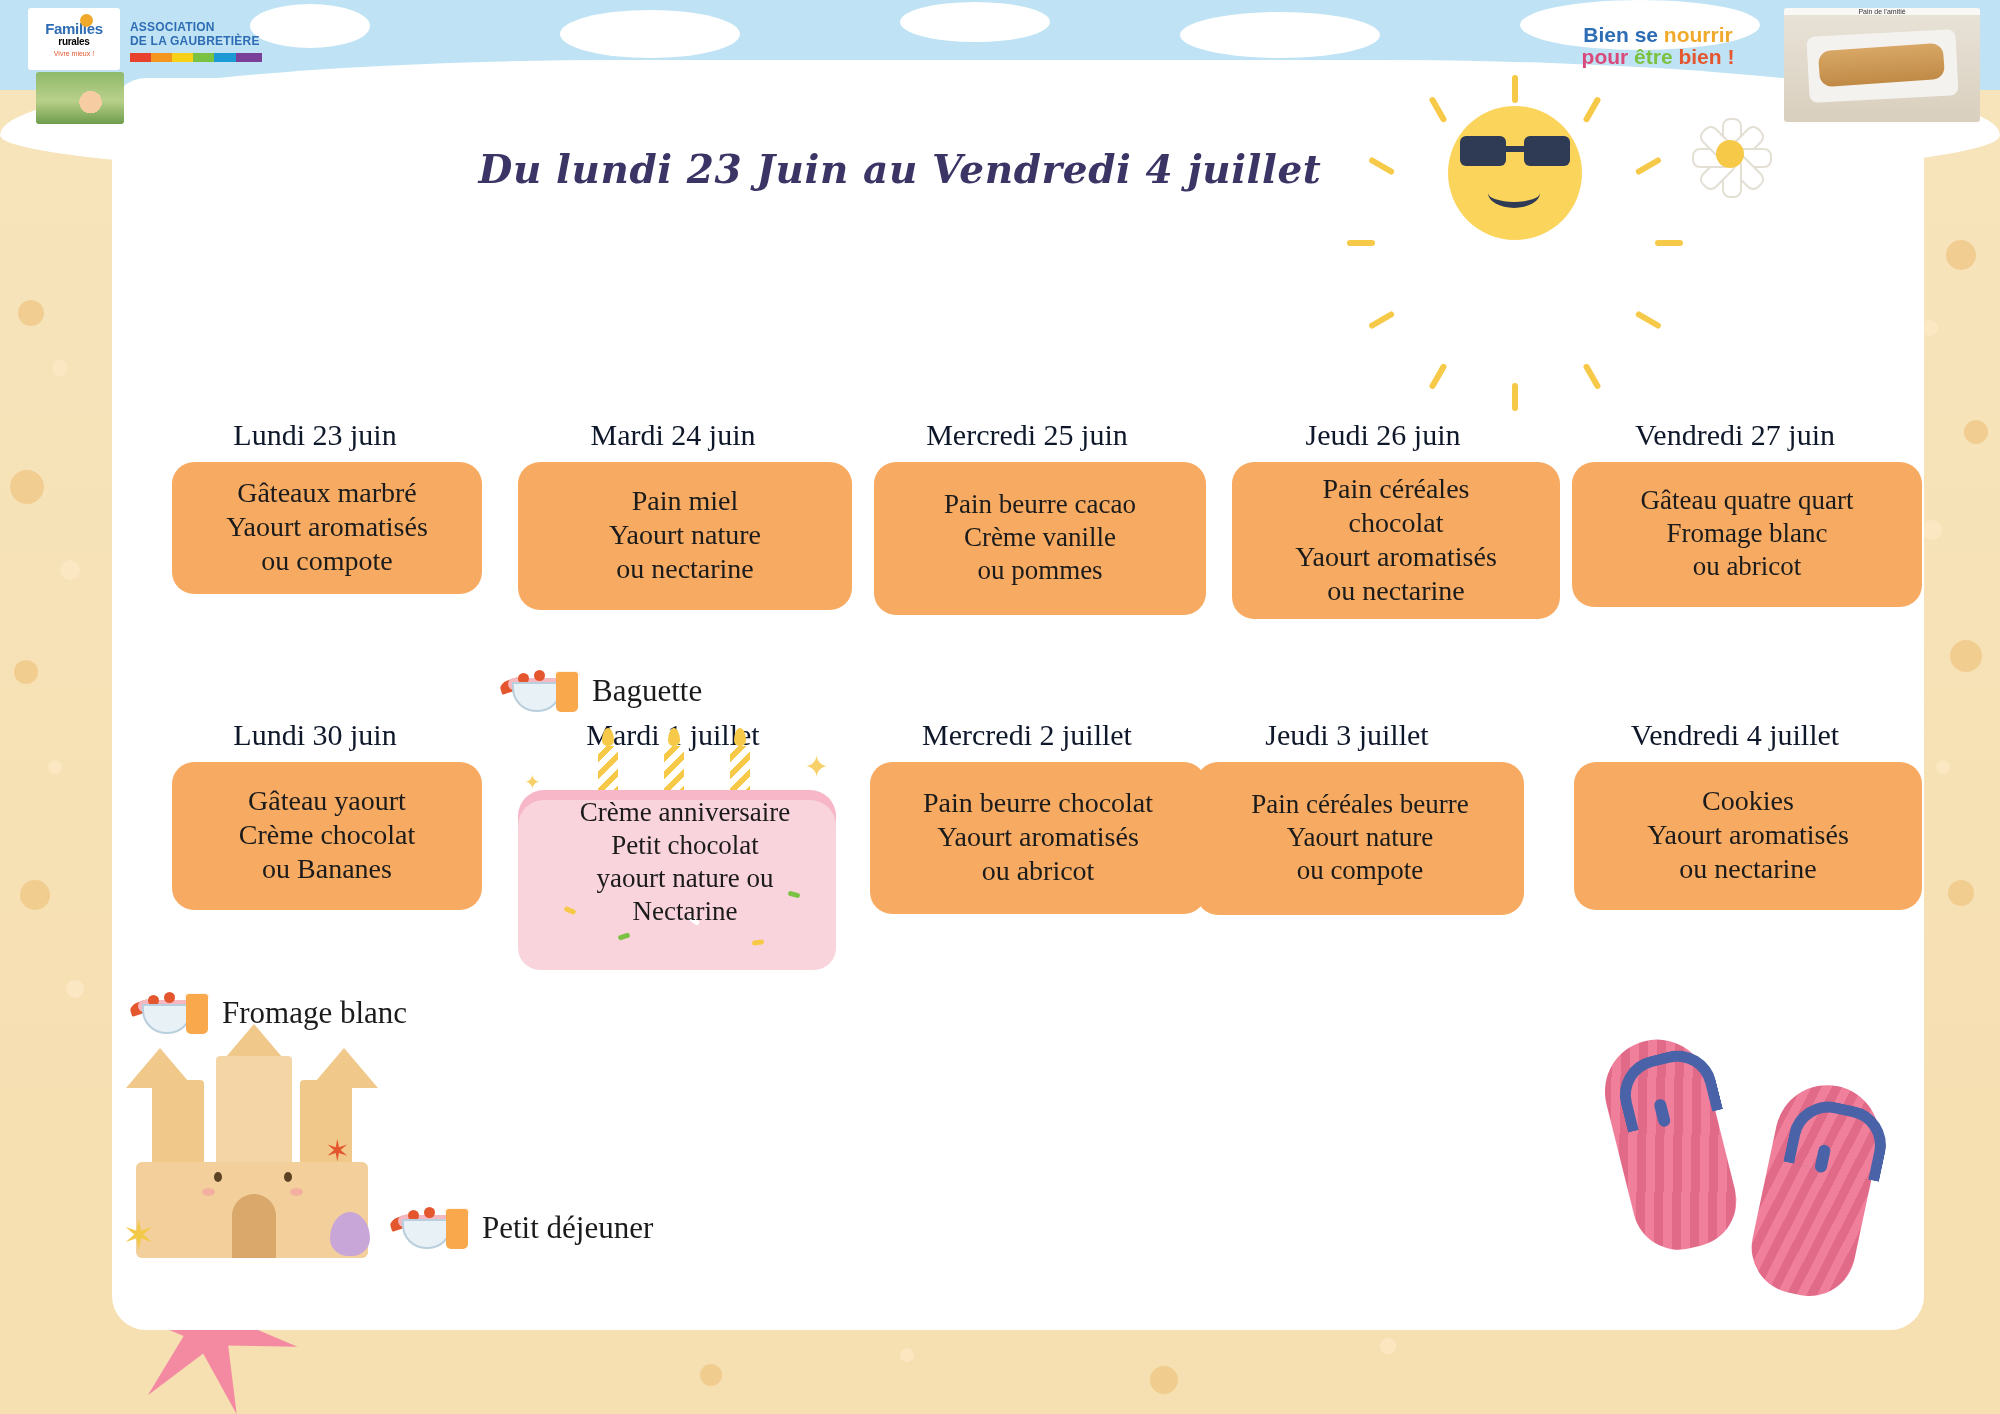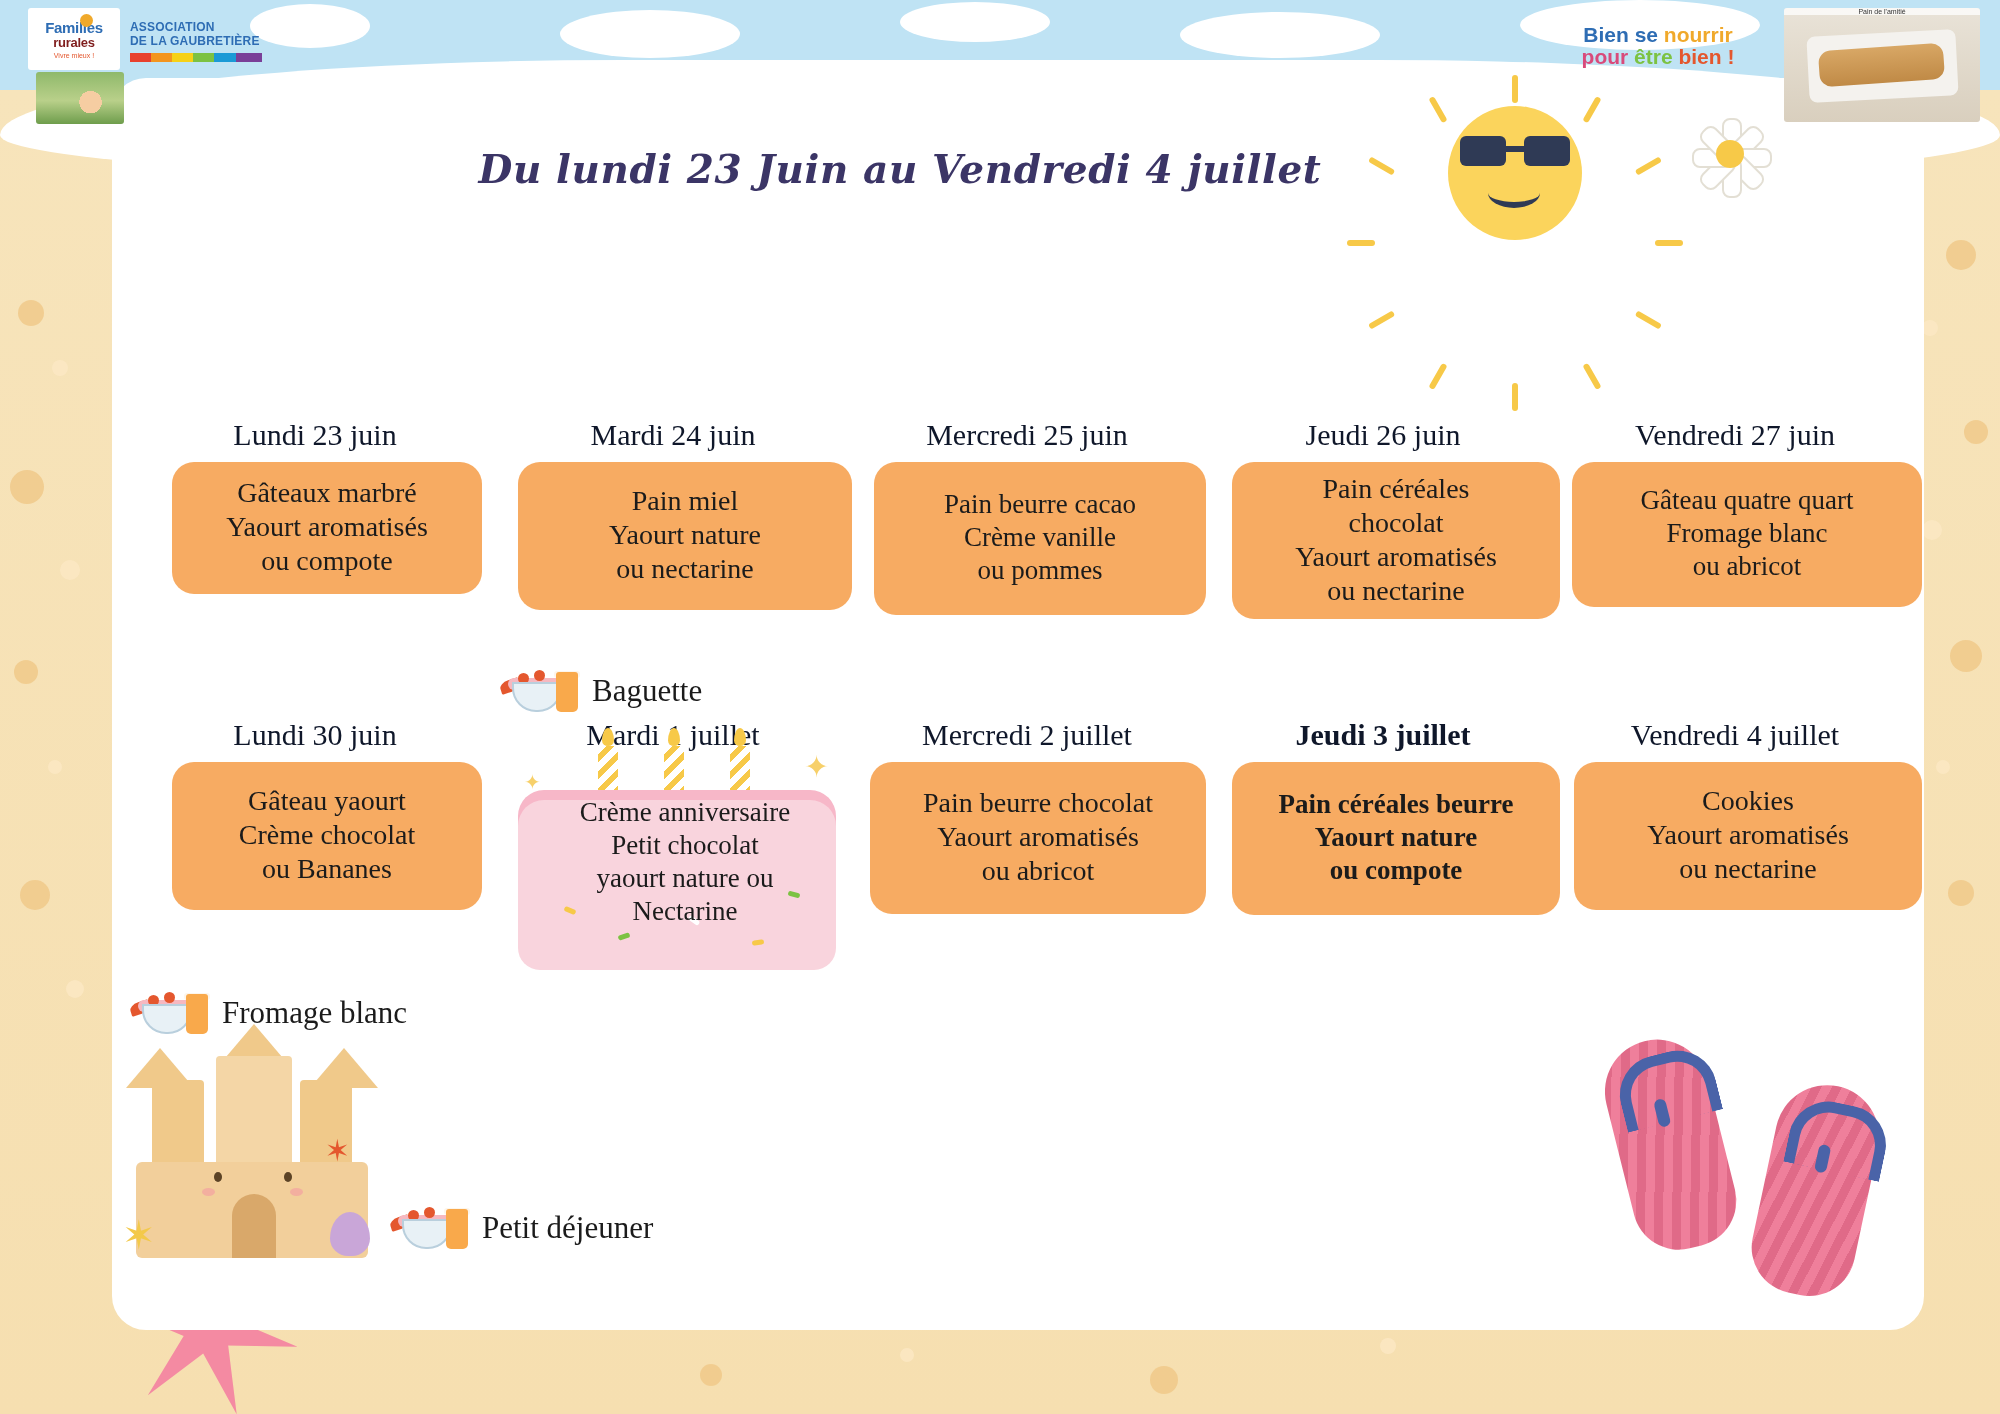--- a/index.html
+++ b/index.html
@@ -80,23 +80,23 @@
   }
   .logo-fr .fr-top {
     font-family: "Liberation Sans", sans-serif;
     font-size: 15px;
     font-weight: 700;
     color: #2e6db4;
     letter-spacing: -.3px;
   }
   .logo-fr .fr-bot {
     font-family: "Liberation Sans", sans-serif;
-    font-size: 13px;
+    font-size: 10px;
     font-weight: 700;
-    color: #7f1d1d;
+    color: #000000;
     letter-spacing: -.3px;
     margin-top: 1px;
     text-align: right;
   }
   .logo-fr .fr-tag {
     font-family: "Liberation Sans", sans-serif;
     font-size: 7px;
     color: #e4572e;
     margin-top: 3px;
   }
@@ -755,21 +755,21 @@
 
   <div class="day-col" style="left:712px;">
     <div class="day-title">Mercredi 2 juillet</div>
     <div class="menu-box" style="margin-left:8px;width:312px;padding-top:24px;padding-bottom:26px;">
       <div class="line">Pain beurre chocolat</div>
       <div class="line">Yaourt aromatisés</div>
       <div class="line">ou abricot</div>
     </div>
   </div>
 
-  <div class="day-col" style="left:1068px;font-weight:bold;">
+  <div class="day-col" style="left:1032px;">
     <div class="day-title">Jeudi 3 juillet</div>
     <div class="menu-box" style="margin-left:14px;width:304px;padding-top:26px;padding-bottom:28px;font-size:27px;">
       <div class="line">Pain céréales  beurre</div>
       <div class="line">Yaourt nature</div>
       <div class="line">ou compote</div>
     </div>
   </div>
 
   <div class="day-col" style="left:1420px;">
     <div class="day-title">Vendredi 4 juillet</div>

